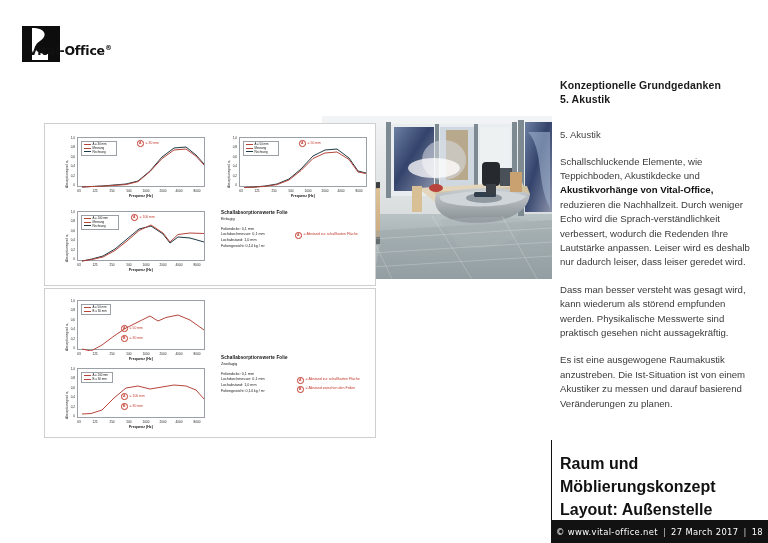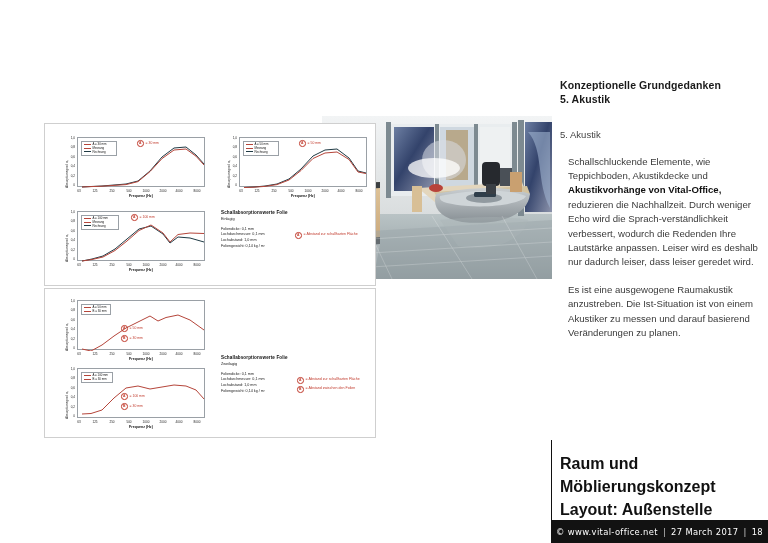--- a/index.html
+++ b/index.html
@@ -27,21 +27,20 @@
   .rc-title{
     font-size:10.5px;font-weight:bold;color:#1a1a1a;line-height:1.35;
     letter-spacing:0.1px;
   }
   .rc-sub{
     margin-top:22px;font-size:9.5px;color:#444;line-height:1.4;
   }
   .rc-para{
     margin-top:13px;font-size:9.6px;color:#3a3a3a;line-height:1.5;
     text-align:left;
-    margin-left:8px;
   }
   .rc-para b{color:#111;font-weight:bold;}
   .rc-foot{
     position:absolute;left:560px;top:452px;width:205px;
     font-size:16px;font-weight:bold;color:#111;line-height:1.45;
   }
 
   
   .vrule{position:absolute;left:551px;top:440px;width:1px;height:80px;background:#111;}
   .footer-bar{
@@ -107,20 +106,29 @@
 
   
   .photo{position:absolute;left:322px;top:116px;width:230px;height:163px;overflow:hidden;background:#b9c0c4;}
   .photo svg{display:block;}
 </style>
 </head>
 <body>
 
 <div class="page">
 
+  <div class="logo">
+    <div class="logo-mark">
+      <svg width="38" height="36" viewBox="0 0 38 36">
+        <path d="M10 2 C24 2, 26 10, 18 15 C10 20, 12 28, 26 28 L26 34 L10 34 Z" fill="#ffffff"></path>
+        <path d="M9 4 C20 5, 21 11, 15 15 C8 19, 10 26, 23 27" fill="none" stroke="#0d0d0d" stroke-width="0"></path>
+      </svg>
+    </div>
+    <div class="logo-word"><span>Vital-Office</span><span class="reg">®</span></div>
+  </div>
 
   <div class="photo">
     <svg width="230" height="163" viewBox="0 0 230 163">
       <defs>
         <linearGradient id="wall" x1="0" y1="0" x2="0" y2="1">
           <stop offset="0" stop-color="#f2f4f5"></stop>
             <stop offset="1" stop-color="#d8dcdd"></stop>
         </linearGradient>
         <linearGradient id="floor" x1="0" y1="0" x2="0" y2="1">
           <stop offset="0" stop-color="#b9c3c5"></stop>
@@ -454,20 +462,21 @@
     </div>
   </div>
 
   <div class="right-col">
     <div class="rc-title">
       <div>Konzeptionelle Grundgedanken</div>
       <div>5. Akustik</div>
     </div>
     <div class="rc-sub">5. Akustik</div>
     <div class="rc-para"><span>Schallschluckende Elemente, wie Teppichboden, Akustikdecke und </span><b>Akustikvorhänge von Vital-Office,</b><span> reduzieren die Nachhallzeit. Durch weniger Echo wird die Sprach-verständlichkeit verbessert, wodurch die Redenden Ihre Lautstärke anpassen. Leiser wird es deshalb nur dadurch leiser, dass leiser geredet wird.</span></div>
+    <div class="rc-para">Dass man besser versteht was gesagt wird, kann wiederum als störend empfunden werden. Physikalische Messwerte sind praktisch gesehen nicht aussagekräftig.</div>
     <div class="rc-para">Es ist eine ausgewogene Raumakustik anzustreben. Die Ist-Situation ist von einem Akustiker zu messen und darauf basierend Veränderungen zu planen.</div>
   </div>
 
   <div class="rc-foot">
     <div>Raum und Möblierungskonzept</div>
     <div>Layout: Außenstelle Hannover</div>
     <div>für HUK-Coburg Versicherungen</div>
   </div>
 
   <div class="vrule"></div>

